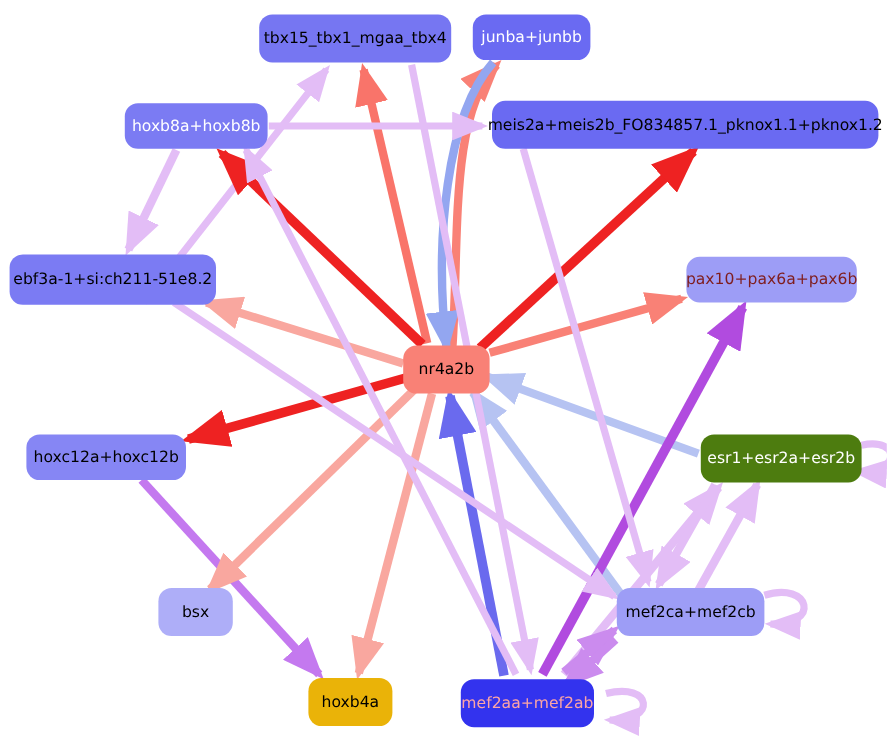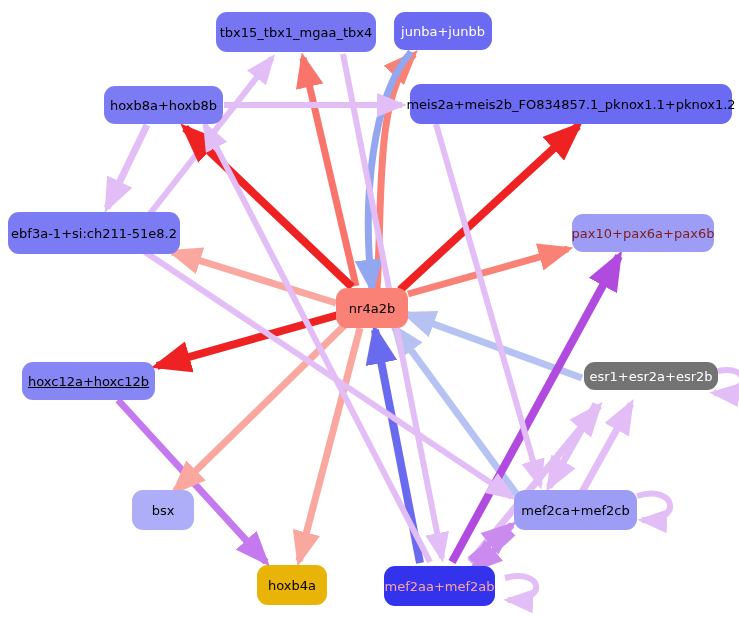--- a/index.html
+++ b/index.html
@@ -93,39 +93,39 @@
       <path d="M 505 578 C 544 568 548 602 508 600" stroke="#e3bdf6" stroke-width="6" fill="none" stroke-linecap="butt" marker-end="url(#ah1)"></path>
       <path d="M 718 371 C 752 364 750 396 714 393" stroke="#e3bdf6" stroke-width="6" fill="none" stroke-linecap="butt" marker-end="url(#ah1)"></path>
     </svg>
   <div id="nodes">
       <div class="node" style="left: 216px; top: 12px; width: 160px; height: 40px; background: rgb(118, 118, 242); color: rgb(0, 0, 0);">
         <span class="node-label">tbx15_tbx1_mgaa_tbx4</span>
       </div>
       <div class="node" style="left: 394px; top: 12px; width: 98px; height: 38px; background: rgb(106, 106, 242); color: rgb(255, 255, 255);">
         <span class="node-label">junba+junbb</span>
       </div>
-      <div class="node" style="left: 104px; top: 86px; width: 119px; height: 38px; background: rgb(123, 123, 243); color: #000000; justify-content: center;">
+      <div class="node" style="left: 104px; top: 86px; width: 119px; height: 38px; background: rgb(123, 123, 243); color: #ffffff; justify-content: center;">
         <span class="node-label">hoxb8a+hoxb8b</span>
       </div>
       <div class="node" style="left: 410px; top: 84px; width: 322px; height: 40px; background: rgb(106, 106, 242); color: #000000;">
         <span class="node-label">meis2a+meis2b_FO834857.1_pknox1.1+pknox1.2</span>
       </div>
       <div class="node" style="left: 8px; top: 212px; width: 172px; height: 42px; background: rgb(123, 123, 243); color: rgb(0, 0, 0);">
         <span class="node-label">ebf3a-1+si:ch211-51e8.2</span>
       </div>
       <div class="node" style="left: 572px; top: 214px; width: 142px; height: 38px; background: rgb(157, 157, 246); color: #7f1d1d;">
         <span class="node-label">pax10+pax6a+pax6b</span>
       </div>
       <div class="node" style="left: 336px; top: 288px; width: 72px; height: 40px; background: rgb(249, 129, 118); color: rgb(0, 0, 0);">
         <span class="node-label">nr4a2b</span>
       </div>
-      <div class="node" style="left: 22px; top: 362px; width: 133px; height: 38px; background: rgb(134, 134, 244); color: rgb(0, 0, 0); text-decoration: underline;">
+      <div class="node" style="left: 22px; top: 362px; width: 133px; height: 38px; background: rgb(134, 134, 244); color: rgb(0, 0, 0);">
         <span class="node-label">hoxc12a+hoxc12b</span>
       </div>
-      <div class="node" style="left: 584px; top: 362px; width: 134px; height: 28px; background: #737373; color: rgb(255, 255, 255); justify-content: center;">
+      <div class="node" style="left: 584px; top: 362px; width: 134px; height: 40px; background: #4d7c0f; color: rgb(255, 255, 255); justify-content: center;">
         <span class="node-label">esr1+esr2a+esr2b</span>
       </div>
       <div class="node" style="left: 132px; top: 490px; width: 62px; height: 40px; background: rgb(174, 174, 248); color: rgb(0, 0, 0);">
         <span class="node-label">bsx</span>
       </div>
       <div class="node" style="left: 514px; top: 490px; width: 123px; height: 40px; background: rgb(157, 157, 246); color: rgb(0, 0, 0);">
         <span class="node-label">mef2ca+mef2cb</span>
       </div>
       <div class="node" style="left: 384px; top: 566px; width: 111px; height: 40px; background: rgb(51, 51, 238); color: #fca5a5;">
         <span class="node-label">mef2aa+mef2ab</span>

